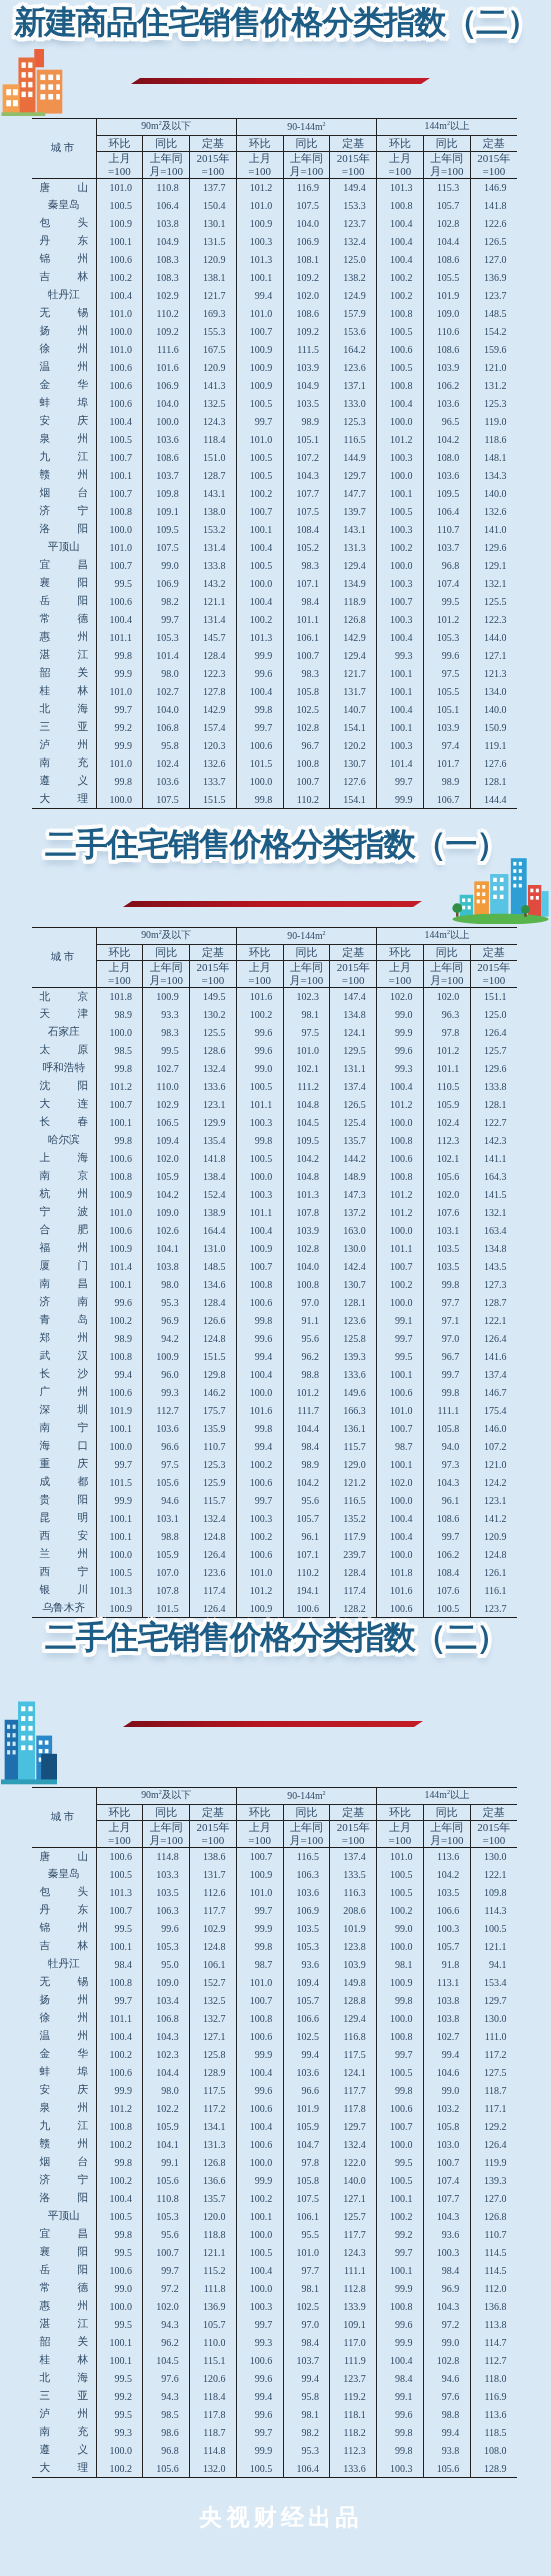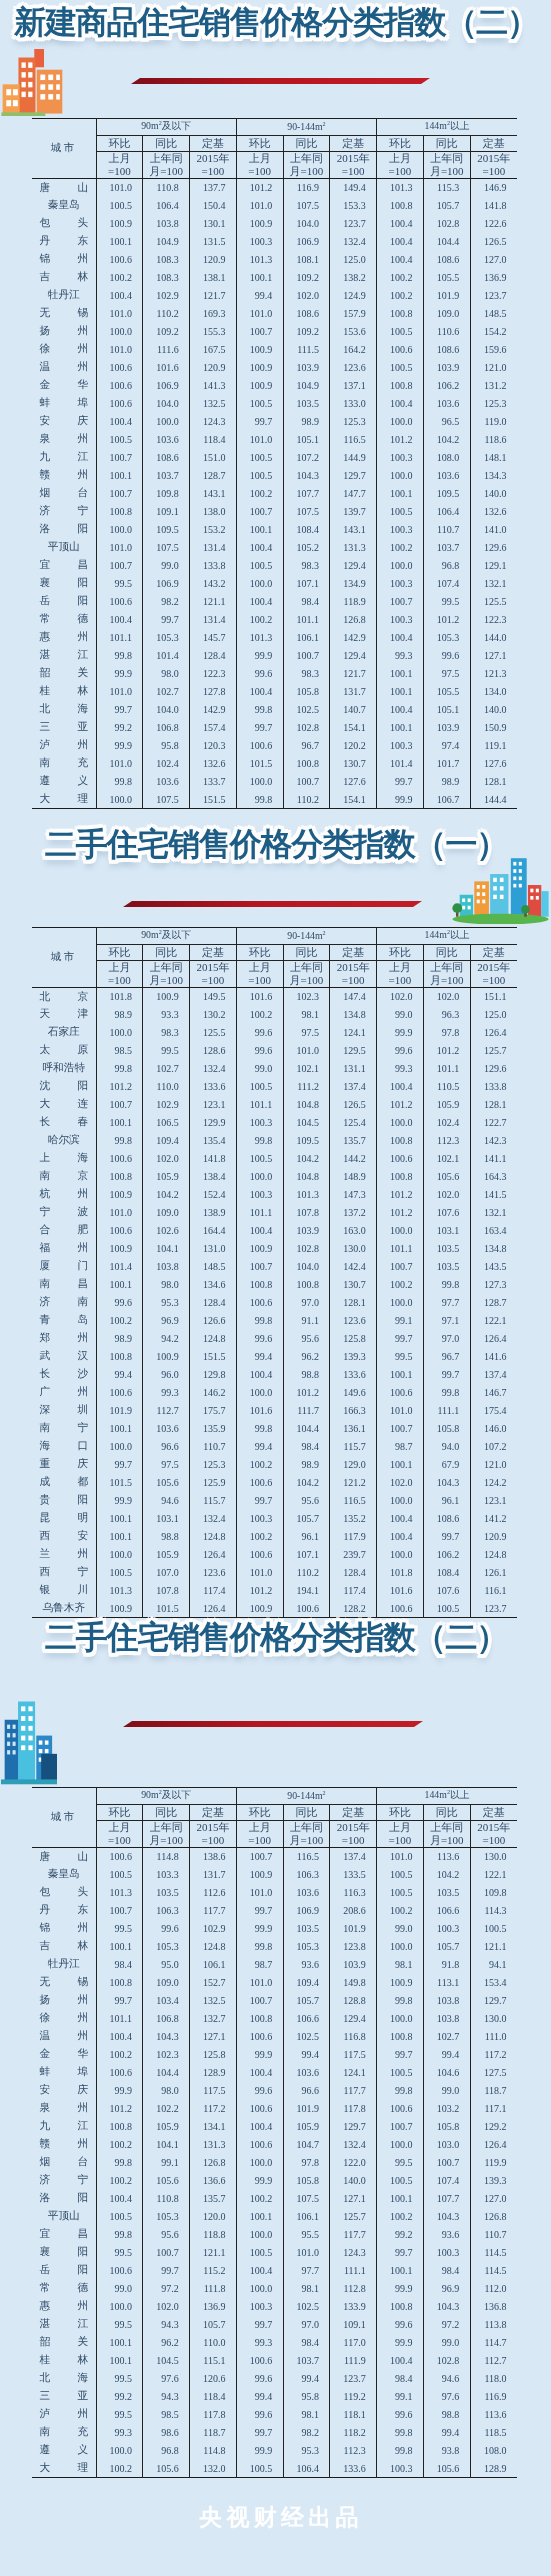--- a/index.html
+++ b/index.html
@@ -1267,21 +1267,21 @@
             <span>庆</span>
           </div>
         </td>
         <td class="val">99.7</td>
         <td class="val">97.5</td>
         <td class="val">125.3</td>
         <td class="val">100.2</td>
         <td class="val">98.9</td>
         <td class="val">129.0</td>
         <td class="val">100.1</td>
-        <td class="val">67.9</td>
+        <td class="val">97.3</td>
         <td class="val">121.0</td>
       </tr>
       <tr>
         <td class="cityname">
           <div class="city-spread">
             <span>成</span>
             <span>都</span>
           </div>
         </td>
         <td class="val">101.5</td>

